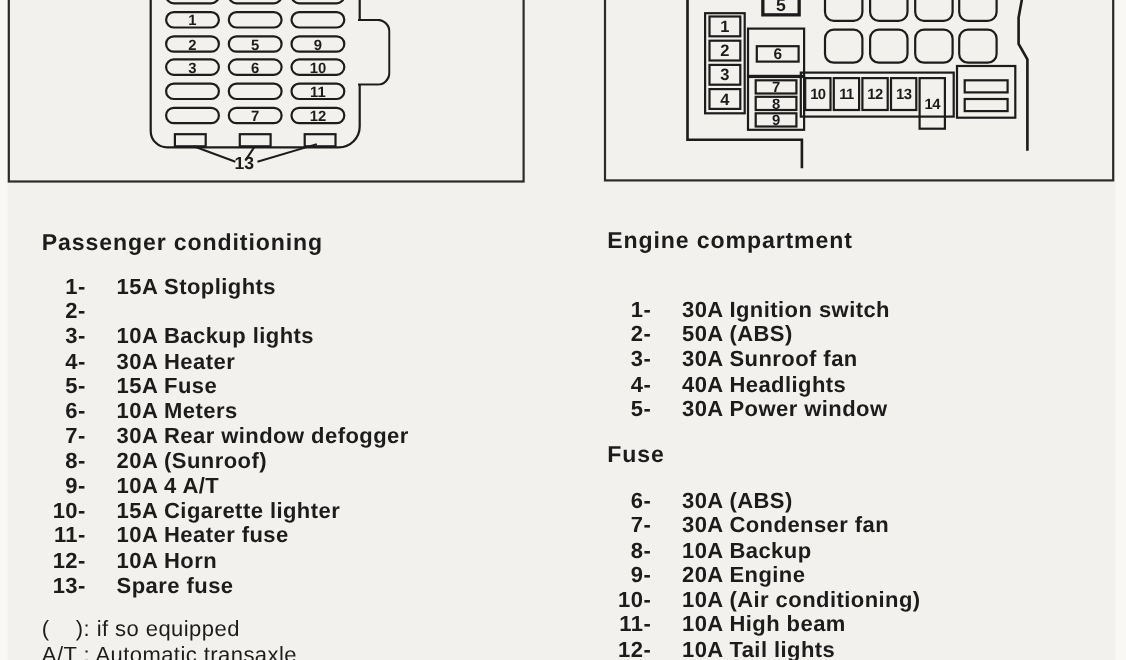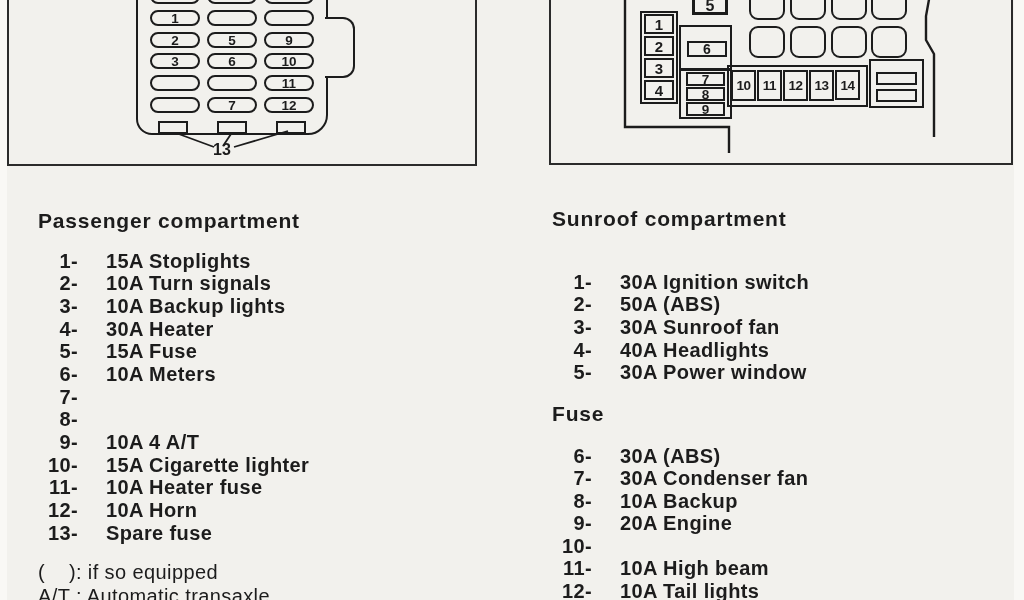--- a/index.html
+++ b/index.html
@@ -97,21 +97,21 @@
   <div class="abs ink" style="left:679px;top:69px;width:53px;height:50px;"></div>
   <div class="abs cellsq" style="left:686px;top:72px;width:39px;height:14px;border-width:2px;font-size:13.5px;">7</div>
   <div class="abs cellsq" style="left:686px;top:87px;width:39px;height:14px;border-width:2px;font-size:13.5px;">8</div>
   <div class="abs cellsq" style="left:686px;top:102px;width:39px;height:14px;border-width:2px;font-size:13.5px;">9</div>
 
   <div class="abs ink" style="left:727px;top:65px;width:141px;height:42px;"></div>
   <div class="abs cellsq" style="left:731px;top:70px;width:25px;height:31px;font-size:13.5px;letter-spacing:-0.5px;">10</div>
   <div class="abs cellsq" style="left:757px;top:70px;width:25px;height:31px;font-size:13.5px;letter-spacing:-0.5px;">11</div>
   <div class="abs cellsq" style="left:783px;top:70px;width:25px;height:31px;font-size:13.5px;letter-spacing:-0.5px;">12</div>
   <div class="abs cellsq" style="left:809px;top:70px;width:25px;height:31px;font-size:13.5px;letter-spacing:-0.5px;">13</div>
-  <div class="abs cellsq" style="left:835px;top:70px;width:25px;height:30px;font-size:13.5px;letter-spacing:-0.5px;">14</div>
+  <div class="abs cellsq" style="left:835px;top:70px;width:25px;height:48px;font-size:13.5px;letter-spacing:-0.5px;">14</div>
 
   <div class="abs bigsq" style="left:749px;top:-16px;width:36px;height:36px;"></div>
   <div class="abs bigsq" style="left:790px;top:-16px;width:36px;height:36px;"></div>
   <div class="abs bigsq" style="left:831px;top:-16px;width:36px;height:36px;"></div>
   <div class="abs bigsq" style="left:871px;top:-16px;width:36px;height:36px;"></div>
   <div class="abs bigsq" style="left:749px;top:26px;width:36px;height:32px;"></div>
   <div class="abs bigsq" style="left:790px;top:26px;width:36px;height:32px;"></div>
   <div class="abs bigsq" style="left:831px;top:26px;width:36px;height:32px;"></div>
   <div class="abs bigsq" style="left:871px;top:26px;width:36px;height:32px;"></div>
 
@@ -120,52 +120,53 @@
   <div class="abs" style="left:876px;top:89px;width:41px;height:13px;border:2px solid #1c1c1c;"></div>
 
   <svg class="overlay" width="1024" height="600" viewBox="0 0 1024 600">
     <path d="M176,133 L214,147" stroke="#1c1c1c" stroke-width="1.8" fill="none"></path>
     <path d="M231,134 L223,146" stroke="#1c1c1c" stroke-width="1.8" fill="none"></path>
     <path d="M288,131 L234,147" stroke="#1c1c1c" stroke-width="1.8" fill="none"></path>
     <path d="M625,-6 L625,127 L729,127 L729,153" stroke="#1c1c1c" stroke-width="2.4" fill="none"></path>
     <path d="M930,-6 L926,16 L926,40 L934,54 L934,137" stroke="#1c1c1c" stroke-width="2.4" fill="none"></path>
   </svg>
 
-  <div class="hd" style="left:38px;top:209px;">Passenger compartment</div>
+  <div class="hd" style="left:38px;top:209px;">Passenger conditioning</div>
 
   <div class="lst" style="left:36px;top:250px;">
     <div class="row">
         <span class="num">1-</span>
         <span class="lbl">15A Stoplights</span>
       </div>
     <div class="row">
         <span class="num">2-</span>
-        <span class="lbl">10A Turn signals</span>
       </div>
     <div class="row">
         <span class="num">3-</span>
         <span class="lbl">10A Backup lights</span>
       </div>
     <div class="row">
         <span class="num">4-</span>
         <span class="lbl">30A Heater</span>
       </div>
     <div class="row">
         <span class="num">5-</span>
         <span class="lbl">15A Fuse</span>
       </div>
     <div class="row">
         <span class="num">6-</span>
         <span class="lbl">10A Meters</span>
       </div>
     <div class="row">
         <span class="num">7-</span>
+        <span class="lbl">30A Rear window defogger</span>
       </div>
     <div class="row">
         <span class="num">8-</span>
+        <span class="lbl">20A (Sunroof)</span>
       </div>
     <div class="row">
         <span class="num">9-</span>
         <span class="lbl">10A 4 A/T</span>
       </div>
     <div class="row">
         <span class="num">10-</span>
         <span class="lbl">15A Cigarette lighter</span>
       </div>
     <div class="row">
@@ -179,21 +180,21 @@
     <div class="row">
         <span class="num">13-</span>
         <span class="lbl">Spare fuse</span>
       </div>
   </div>
 
   <div class="note" style="left:38px;top:561px;">(    ): if so equipped</div>
   <div class="note" style="left:38px;top:585px;">A/T : Automatic transaxle</div>
 
   <div class="hd" style="left:552px;top:207px;line-height:23.5px;">
-    <div>Sunroof compartment</div>
+    <div>Engine compartment</div>
   </div>
 
   <div class="lst" style="left:552px;top:271px;">
     <div class="row">
         <span class="num-r">1-</span>
         <span class="lbl">30A Ignition switch</span>
       </div>
     <div class="row">
         <span class="num-r">2-</span>
         <span class="lbl">50A (ABS)</span>
@@ -226,20 +227,21 @@
     <div class="row-s">
         <span class="num-r">8-</span>
         <span class="lbl">10A Backup</span>
       </div>
     <div class="row-s">
         <span class="num-r">9-</span>
         <span class="lbl">20A Engine</span>
       </div>
     <div class="row-s">
         <span class="num-r">10-</span>
+        <span class="lbl">10A (Air conditioning)</span>
       </div>
     <div class="row-s">
         <span class="num-r">11-</span>
         <span class="lbl">10A High beam</span>
       </div>
     <div class="row-s">
         <span class="num-r">12-</span>
         <span class="lbl">10A Tail lights</span>
       </div>
   </div>

